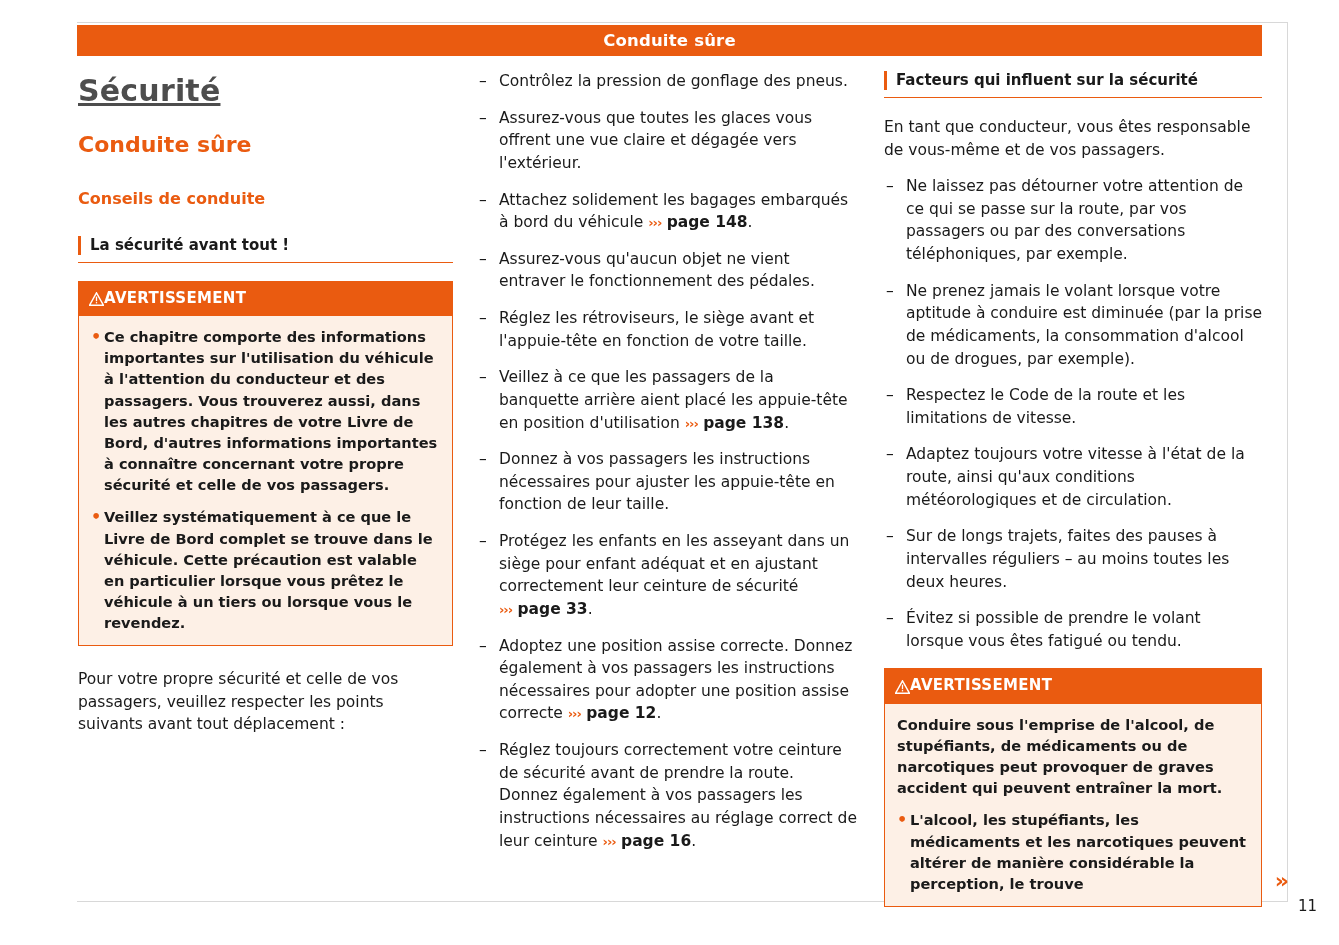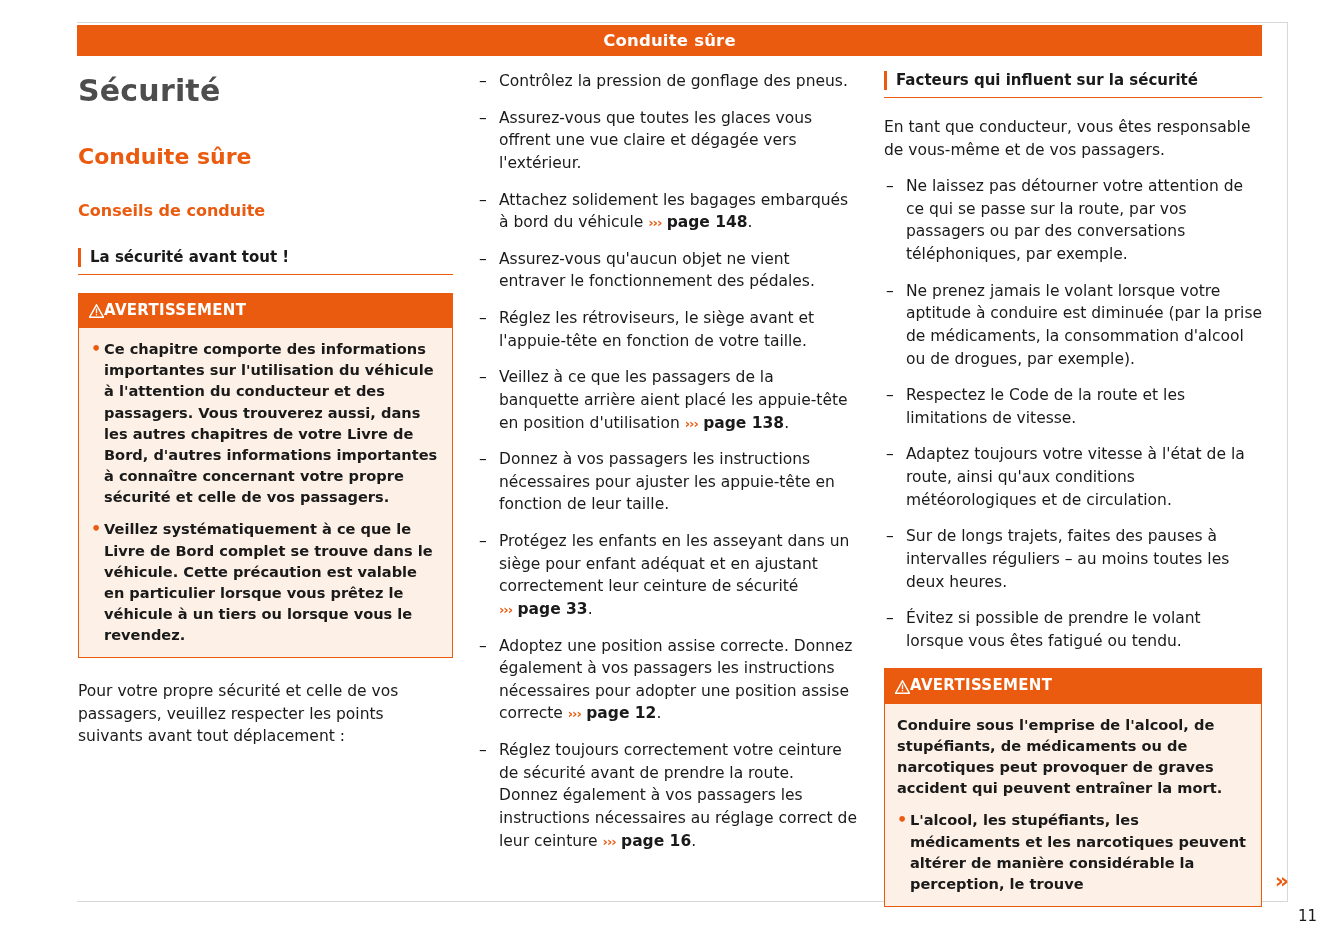--- a/index.html
+++ b/index.html
@@ -55,22 +55,23 @@
     color: #1a1a1a;
   }
   .col1 { left: 78px; width: 375px; }
   .col2 { left: 477px; width: 380px; }
   .col3 { left: 884px; width: 378px; }
 
   h1.title {
     font-size: 30px;
     font-weight: bold;
     color: #4d4d4d;
-    margin: 0 0 28px 0;
+    margin: 0 0 16px 0;
     letter-spacing: 0.2px;
+    text-decoration: underline;
   }
   h2.sub {
     font-size: 22px;
     font-weight: bold;
     color: #ea5b10;
     margin: 0 0 28px 0;
   }
   h3.sub2 {
     font-size: 16px;
     font-weight: bold;
@@ -166,21 +167,21 @@
   }
   .ref .chev {
     color: #ea5b10;
     font-weight: bold;
     letter-spacing: -1px;
     font-size: 13px;
   }
   .page-num {
     position: absolute;
     right: 22px;
-    bottom: 20px;
+    bottom: 30px;
     font-size: 15px;
     color: #1a1a1a;
   }
   .corner-arrow {
     position: absolute;
     right: 52px;
     bottom: 52px;
     font-size: 22px;
     color: #ea5b10;
     font-weight: bold;

